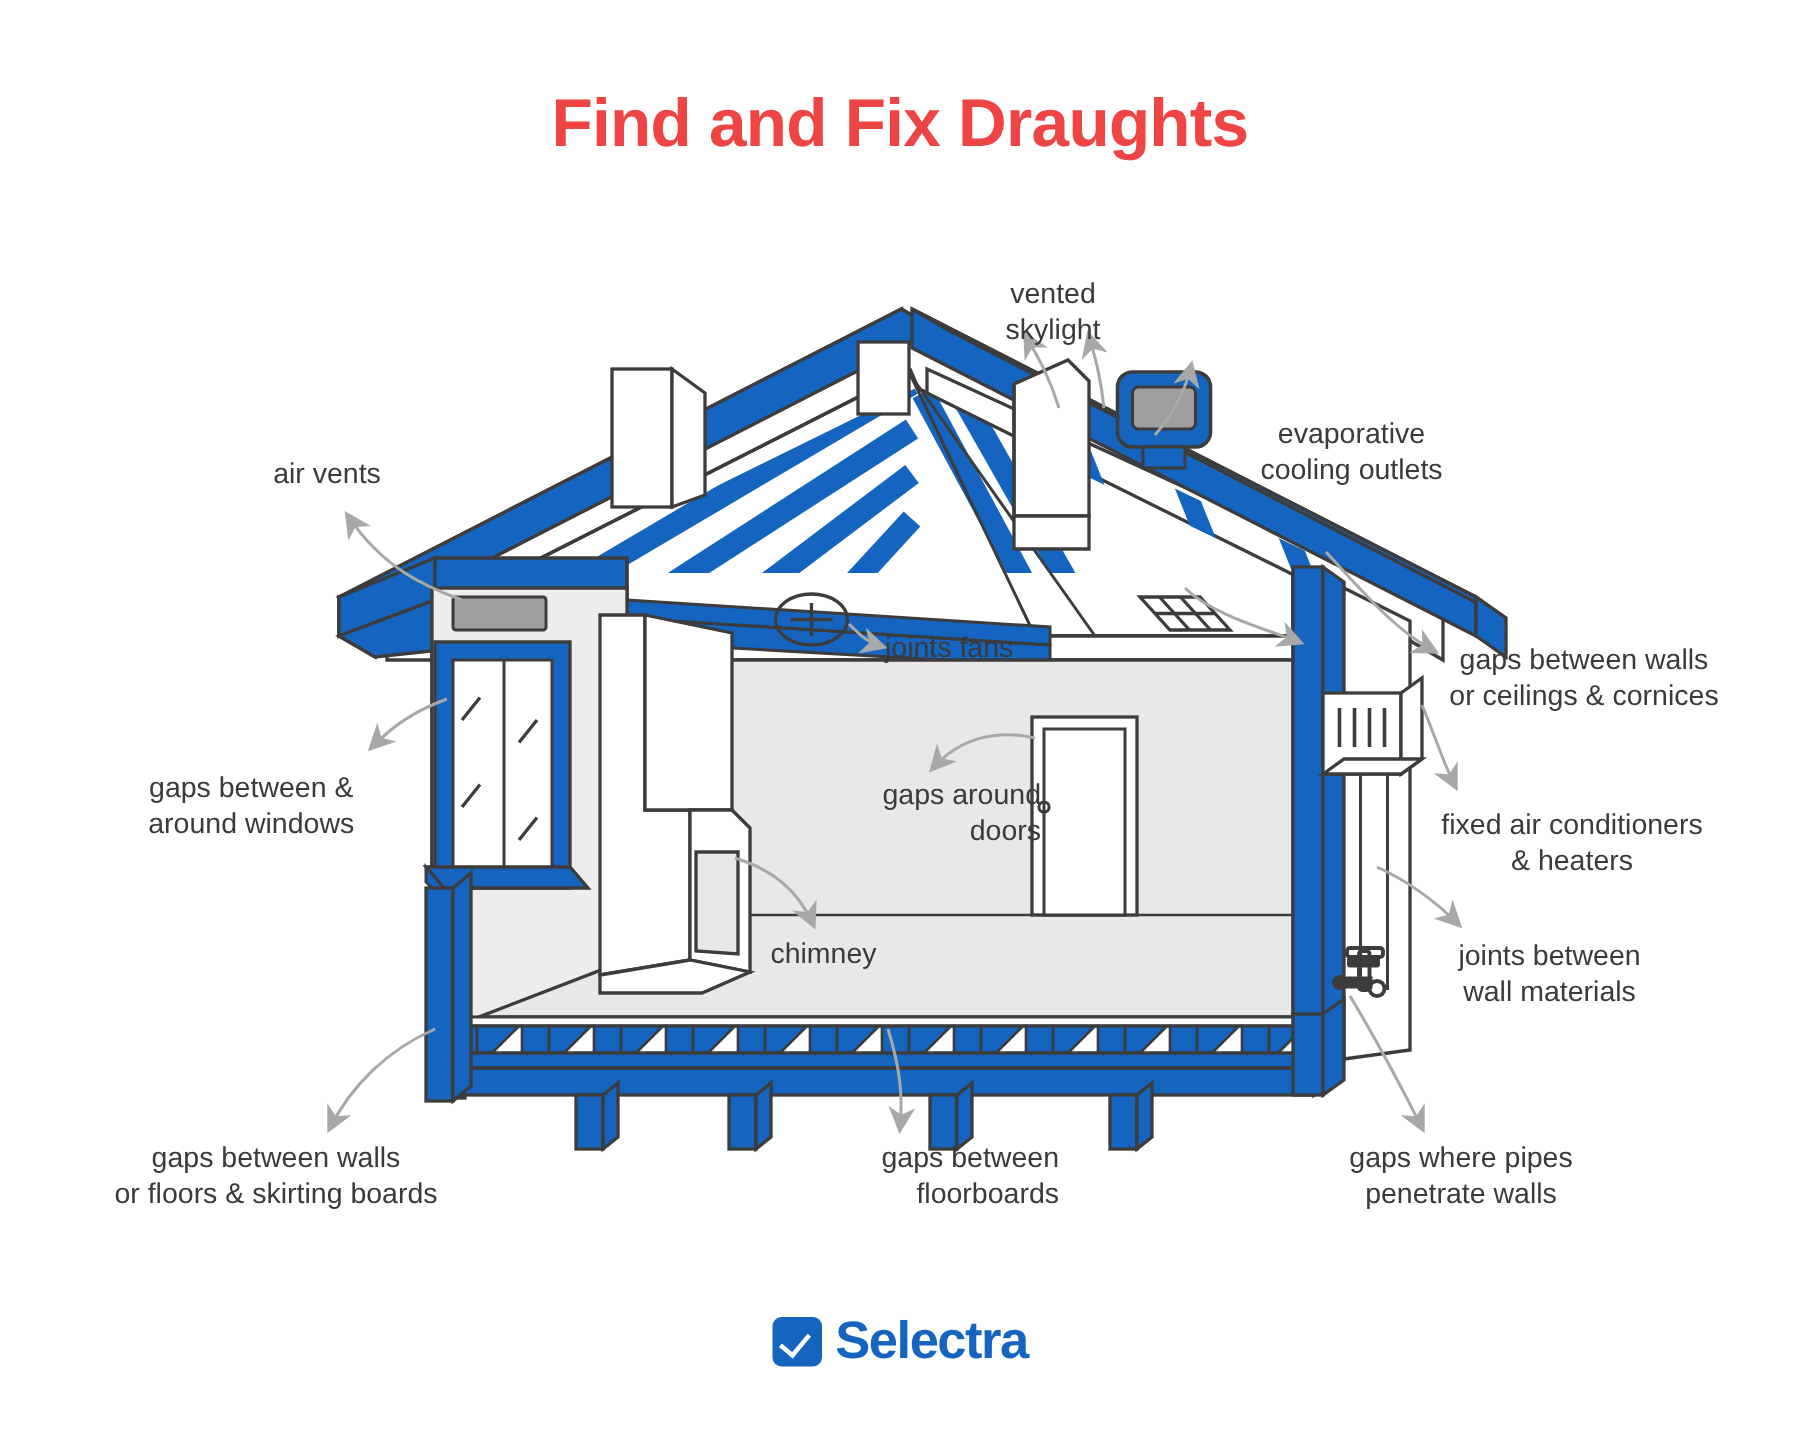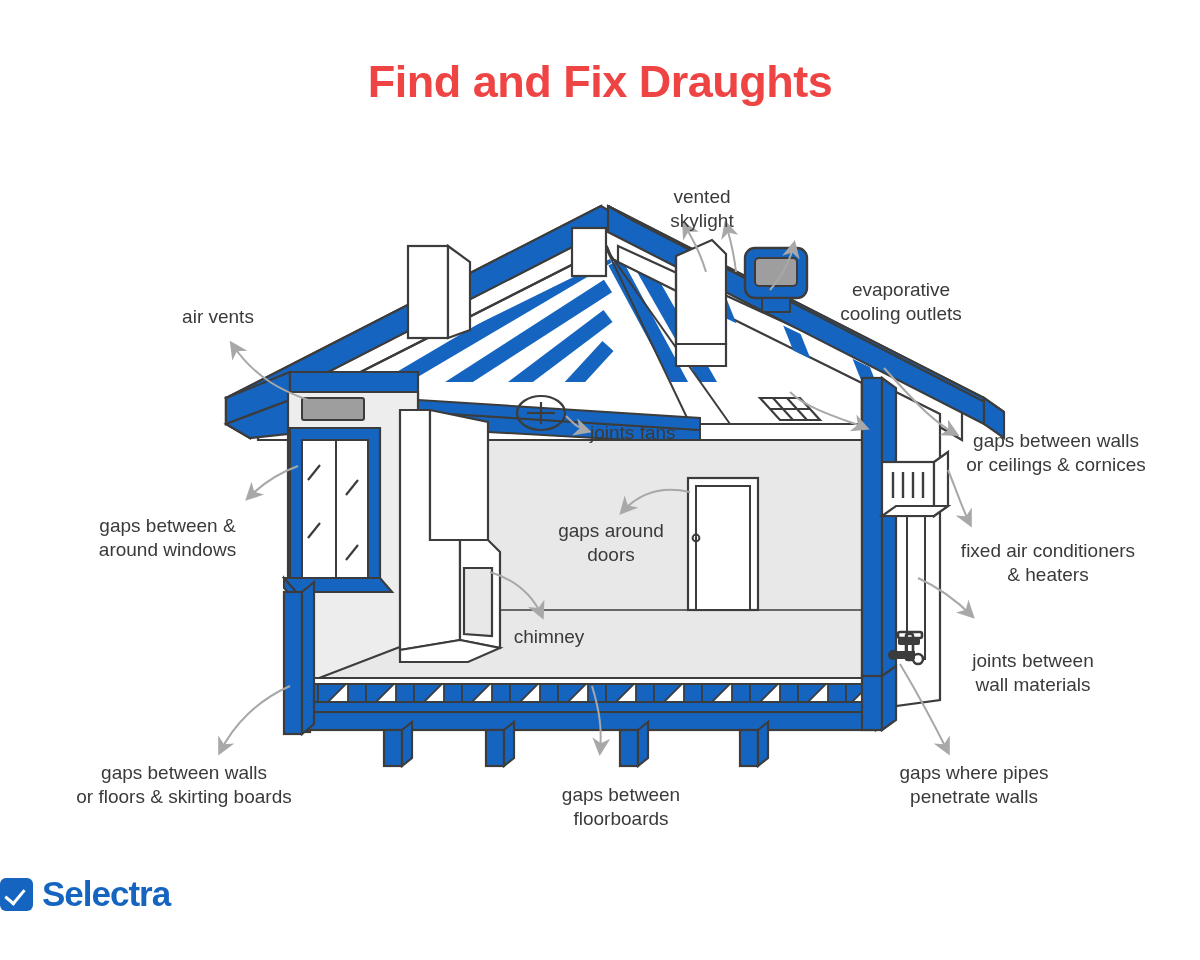--- a/index.html
+++ b/index.html
@@ -47,20 +47,21 @@
     text-align: center;
     white-space: pre-line;
   }
   .brand {
     position: absolute;
     left: 0;
     top: 874px;
     width: 1200px;
     display: flex;
     align-items: center;
+    justify-content: center;
     gap: 9px;
   }
   .brand-mark {
     width: 33px;
     height: 33px;
     border-radius: 6px;
     background: #1565C0;
     position: relative;
     flex: 0 0 auto;
   }
@@ -363,30 +364,30 @@
   <div class="label" style="left:612px; top:185px; width:180px;">vented
 skylight</div>
   <div class="label" style="left:806px; top:246px; width:190px;margin-top:32px;">evaporative
 cooling outlets</div>
   <div class="label" style="left:128px; top:305px; width:180px;">air vents</div>
   <div class="label" style="left:590px; top:421px; width:135px; text-align:left;">joints fans</div>
   <div class="label" style="left:958px; top:429px; width:196px;">gaps between walls
 or ceilings &amp; cornices</div>
   <div class="label" style="left:70px; top:514px; width:195px;">gaps between &amp;
 around windows</div>
-  <div class="label" style="left:528px; top:519px; width:166px;">gaps around
+  <div class="label" style="left:528px; top:519px; width:166px;text-align:right;">gaps around
 doors</div>
   <div class="label" style="left:946px; top:539px; width:204px;">fixed air conditioners
 &amp; heaters</div>
   <div class="label" style="left:494px; top:625px; width:110px;">chimney</div>
-  <div class="label" style="left:950px; top:626px; width:166px;margin-top:23px;">joints between
+  <div class="label" style="left:950px; top:626px; width:166px;">joints between
 wall materials</div>
   <div class="label" style="left:72px; top:761px; width:224px;">gaps between walls
 or floors &amp; skirting boards</div>
-  <div class="label" style="left:536px; top:783px; width:170px;">gaps between
+  <div class="label" style="left:536px; top:761px; width:170px;text-align:right;">gaps between
 floorboards</div>
   <div class="label" style="left:884px; top:761px; width:180px;">gaps where pipes
 penetrate walls</div>
 
   <div class="brand">
     <div class="brand-mark"></div>
     <div class="brand-name">Selectra</div>
   </div>
 
 </div>

